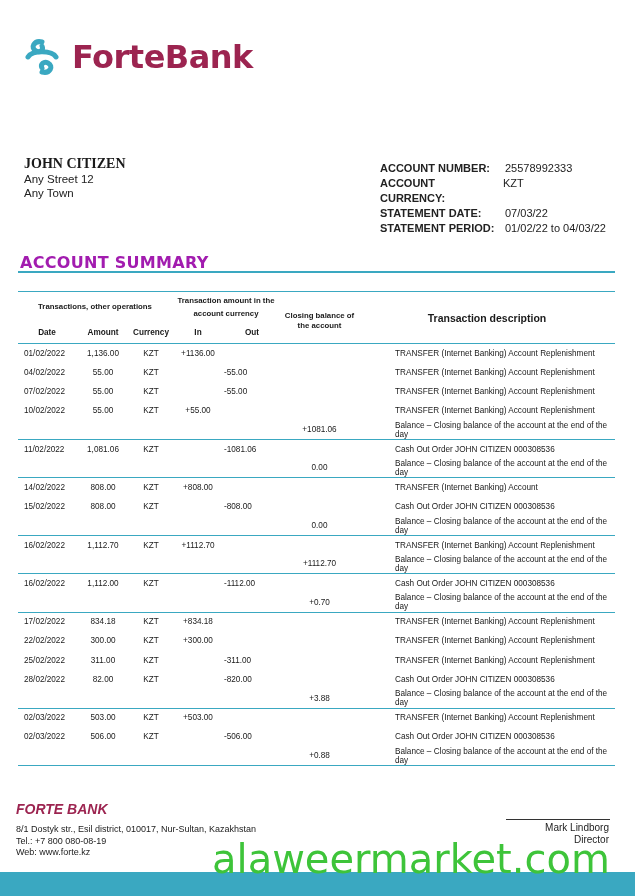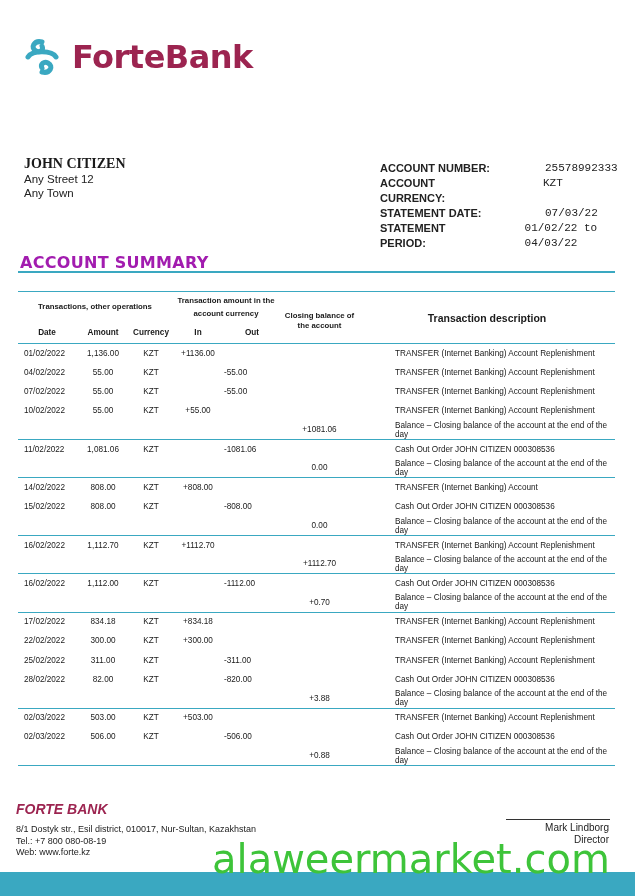--- a/index.html
+++ b/index.html
@@ -8,23 +8,23 @@
 
   .logo { position: absolute; left: 22px; top: 36px; display: flex; align-items: center; }
   .logo svg { width: 40px; height: 42px; }
   .logo-text { margin-left: 10px; font-family: "DejaVu Sans", sans-serif; font-weight: bold; font-size: 32px; color: #9c2450; letter-spacing: -0.5px; }
 
   .customer { position: absolute; left: 24px; top: 156px; }
   .customer .name { font-weight: bold; font-size: 14px; color: #1a1a1a; font-family: Liberation Serif, serif; }
   .customer .line { font-size: 11.5px; line-height: 14px; color: #222; }
 
   .account-info { position: absolute; left: 380px; top: 161px; font-size: 11px; line-height: 15px; }
-  .account-info .row { display: flex; gap: 40px; }
+  .account-info .row { display: flex; }
   .account-info .lbl { font-weight: bold; width: 125px; color: #222; }
-  .account-info .val { color: #222; font-family: Liberation Mono, monospace; }
+  .account-info .val { color: #222; }
 
   .summary-title { position: absolute; left: 20px; top: 253px; font-family: "DejaVu Sans", sans-serif; font-weight: bold; font-size: 16px; color: #a21caf; letter-spacing: 0.3px; }
   .summary-line { position: absolute; left: 18px; top: 271px; width: 597px; height: 2px; background: #3aa8c1; }
 
   table.tx { position: absolute; left: 18px; top: 291px; width: 597px; border-collapse: collapse; font-size: 8.2px; color: #1a1a1a; }
   table.tx th { font-weight: bold; font-size: 7.8px; text-align: center; vertical-align: middle; padding: 0; }
   table.tx thead tr.h1 th { height: 30px; }
   table.tx thead tr.h2 th { height: 22px; border-bottom: 1.5px solid #3aa8c1; font-size: 8.2px; }
   table.tx thead tr.h1 th.top { border-top: 1.5px solid #3aa8c1; }
   table.tx th.desc-h { font-size: 10.5px; }

